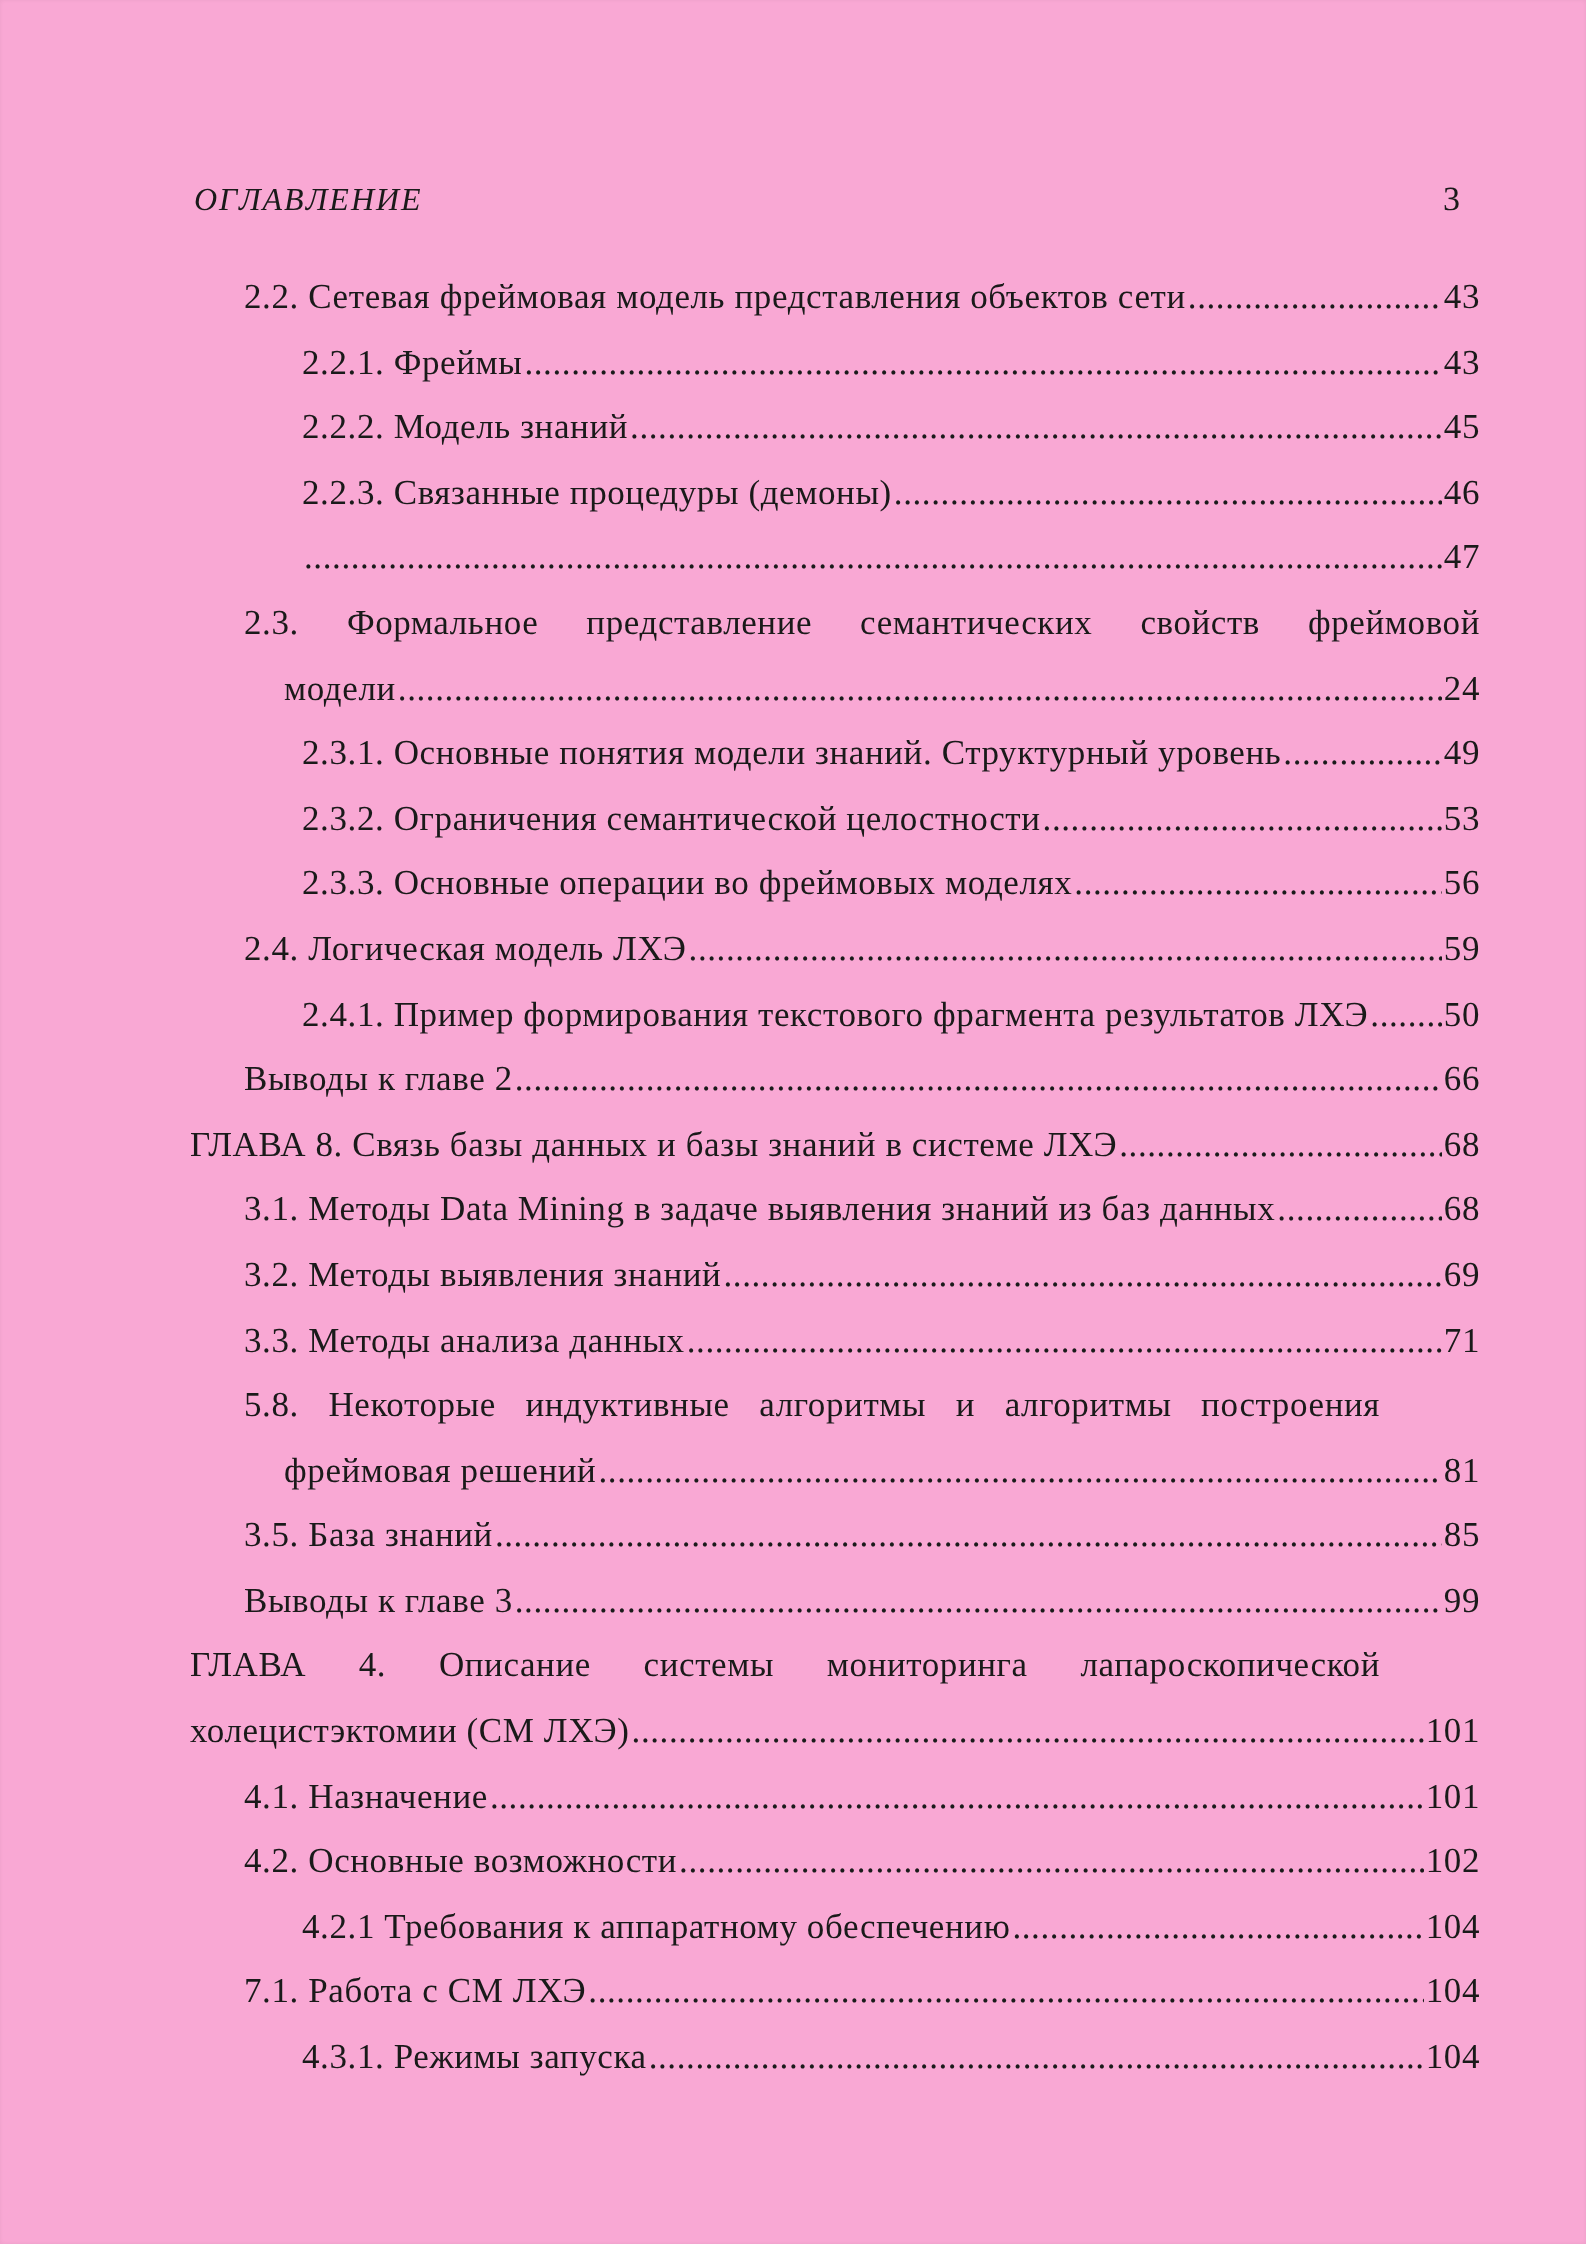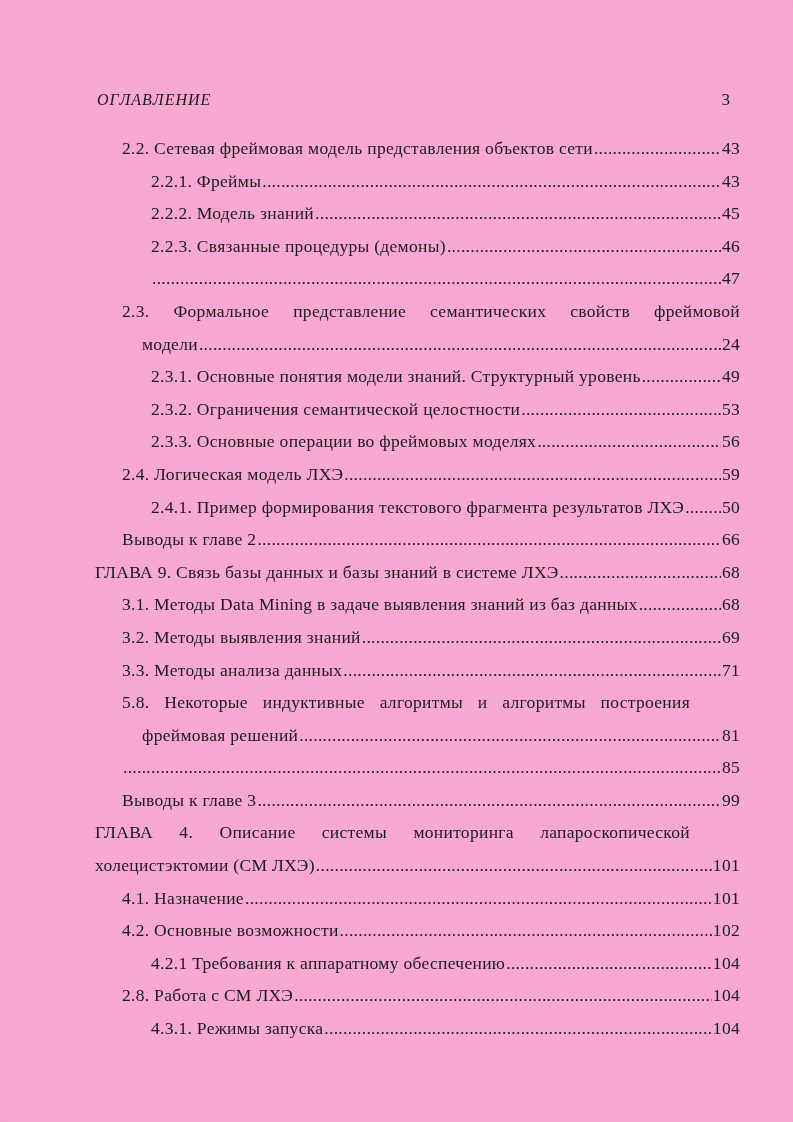--- a/index.html
+++ b/index.html
@@ -127,21 +127,21 @@
         <span class="txt">2.4.1. Пример формирования текстового фрагмента результатов ЛХЭ</span>
         <span class="dots"></span>
         <span class="pg">50</span>
       </div>
       <div class="row ind1">
         <span class="txt">Выводы к главе 2</span>
         <span class="dots"></span>
         <span class="pg">66</span>
       </div>
       <div class="row ind0">
-        <span class="txt">ГЛАВА 9. Связь базы данных и базы знаний в системе ЛХЭ</span>
+        <span class="txt">ГЛАВА 8. Связь базы данных и базы знаний в системе ЛХЭ</span>
         <span class="dots"></span>
         <span class="pg">68</span>
       </div>
       <div class="row ind1">
         <span class="txt">3.1. Методы Data Mining в задаче выявления знаний из баз данных</span>
         <span class="dots"></span>
         <span class="pg">68</span>
       </div>
       <div class="row ind1">
         <span class="txt">3.2. Методы выявления знаний</span>
@@ -155,20 +155,21 @@
       </div>
       <div class="row ind1 justify-short">
         <span class="jtxt">5.8. Некоторые индуктивные алгоритмы и алгоритмы построения</span>
       </div>
       <div class="row ind3">
         <span class="txt">фреймовая решений</span>
         <span class="dots"></span>
         <span class="pg">81</span>
       </div>
       <div class="row ind1">
+        <span class="txt">3.5. База знаний</span>
         <span class="dots"></span>
         <span class="pg">85</span>
       </div>
       <div class="row ind1">
         <span class="txt">Выводы к главе 3</span>
         <span class="dots"></span>
         <span class="pg">99</span>
       </div>
       <div class="row ind0 justify-short">
         <span class="jtxt">ГЛАВА 4. Описание системы мониторинга лапароскопической</span>
@@ -187,21 +188,21 @@
         <span class="txt">4.2. Основные возможности</span>
         <span class="dots"></span>
         <span class="pg">102</span>
       </div>
       <div class="row ind2">
         <span class="txt">4.2.1 Требования к аппаратному обеспечению</span>
         <span class="dots"></span>
         <span class="pg">104</span>
       </div>
       <div class="row ind1">
-        <span class="txt">2.8. Работа с СМ ЛХЭ</span>
+        <span class="txt">7.1. Работа с СМ ЛХЭ</span>
         <span class="dots"></span>
         <span class="pg">104</span>
       </div>
       <div class="row ind2">
         <span class="txt">4.3.1. Режимы запуска</span>
         <span class="dots"></span>
         <span class="pg">104</span>
       </div>
     </div>
 </div>

